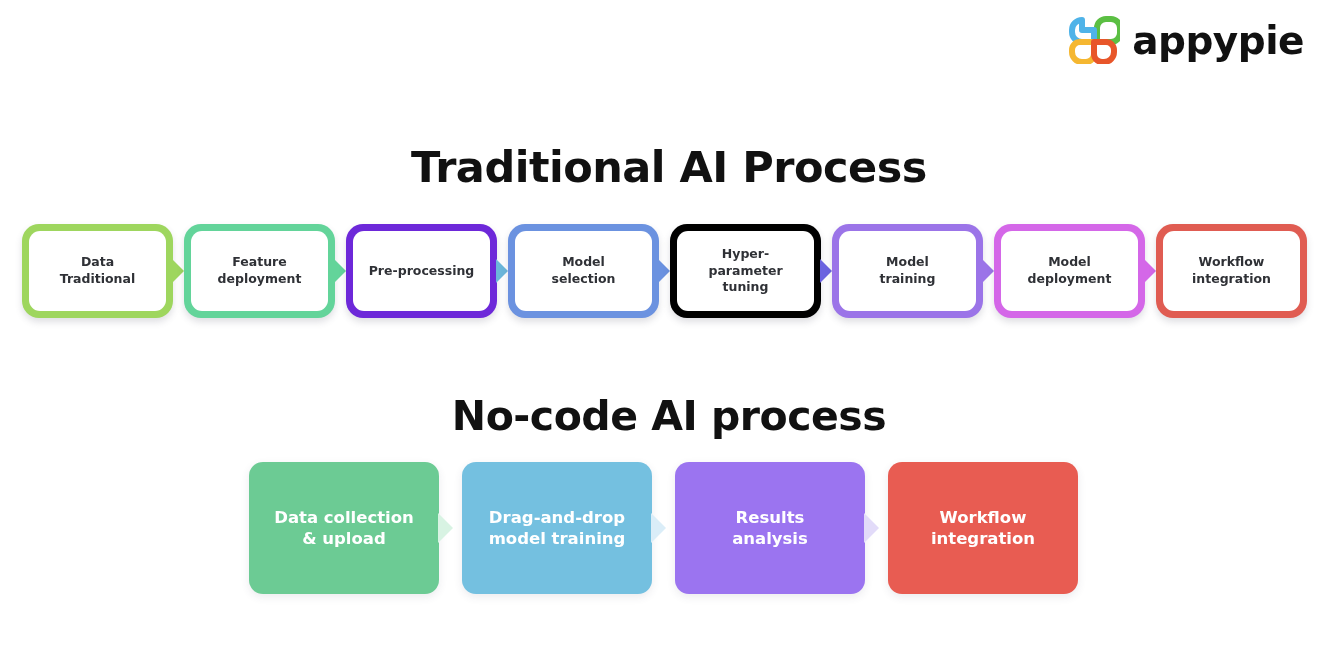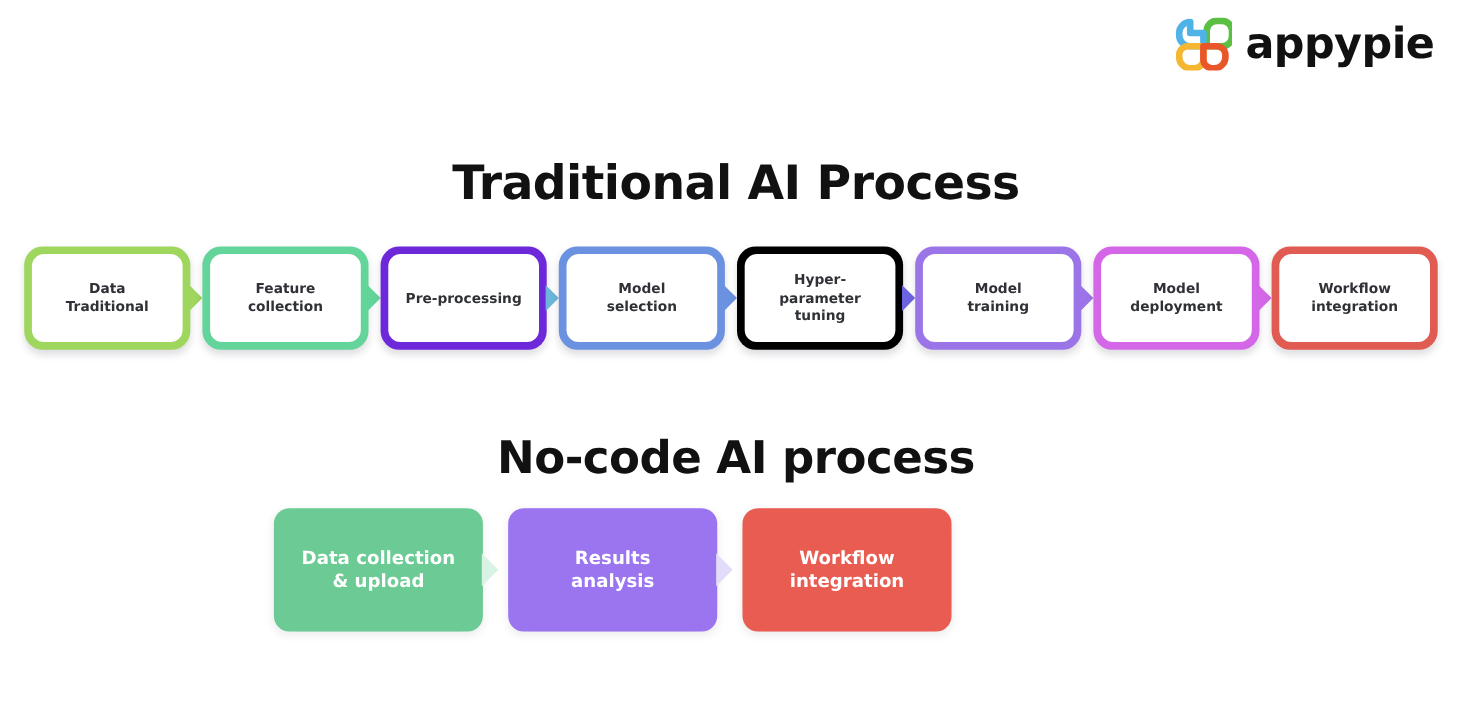--- a/index.html
+++ b/index.html
@@ -113,21 +113,21 @@
     top: 462px;
     left: 249px;
     width: 840px;
     height: 135px;
     display: flex;
     align-items: flex-start;
   }
   .step-filled {
     position: relative;
     width: 190px;
-    height: 112px;
+    height: 132px;
     margin-right: 23px;
     border-radius: 22px;
     padding: 0;
     flex: 0 0 auto;
   }
   .step-filled:last-child { margin-right: 0; }
   .step-filled .inner {
     width: 100%;
     height: 100%;
     border-radius: 14px;
@@ -185,21 +185,21 @@
       <div class="step-outline" style="background: rgb(158, 214, 94);">
         <div class="inner">
           <div class="label">Data
 Traditional</div>
         </div>
         <span class="tail" style="border-left-color: rgb(158, 214, 94); margin-left: -1px;"></span>
       </div>
       <div class="step-outline" style="background: rgb(99, 212, 154);">
         <div class="inner">
           <div class="label">Feature
-collection</div>
+deployment</div>
         </div>
         <span class="tail" style="border-left-color: rgb(99, 212, 154); margin-left: -1px;"></span>
       </div>
       <div class="step-outline" style="background: #6d28d9;">
         <div class="inner">
           <div class="label">Pre-processing</div>
         </div>
         <span class="tail" style="border-left-color: rgb(107, 182, 218); margin-left: -1px;"></span>
       </div>
       <div class="step-outline" style="background: rgb(107, 146, 224);">
@@ -242,20 +242,27 @@
   <div class="section-title" id="title-nocode">No-code AI process</div>
 
   <div id="row-nocode">
       <div class="step-filled" style="background: rgb(216, 243, 227);">
         <div class="inner" style="background: rgb(108, 203, 148); box-shadow: rgba(60, 60, 90, 0.1) 0px 3px 8px;">
           <div class="label">Data collection
 &amp; upload</div>
         </div>
         <span class="tail-filled" style="border-left-color: rgb(216, 243, 227); margin-left: -1px;"></span>
       </div>
+      <div class="step-filled" style="background: rgb(218, 237, 248);">
+        <div class="inner" style="background: rgb(116, 192, 224); box-shadow: rgba(60, 60, 90, 0.1) 0px 3px 8px;">
+          <div class="label">Drag-and-drop
+model training</div>
+        </div>
+        <span class="tail-filled" style="border-left-color: rgb(218, 237, 248); margin-left: -1px;"></span>
+      </div>
       <div class="step-filled" style="background: rgb(226, 219, 249);">
         <div class="inner" style="background: rgb(155, 116, 240); box-shadow: rgba(60, 60, 90, 0.1) 0px 3px 8px;">
           <div class="label">Results
 analysis</div>
         </div>
         <span class="tail-filled" style="border-left-color: rgb(226, 219, 249); margin-left: -1px;"></span>
       </div>
       <div class="step-filled" style="background: rgb(250, 220, 217);">
         <div class="inner" style="background: rgb(232, 92, 82); box-shadow: rgba(60, 60, 90, 0.1) 0px 3px 8px;">
           <div class="label">Workflow

